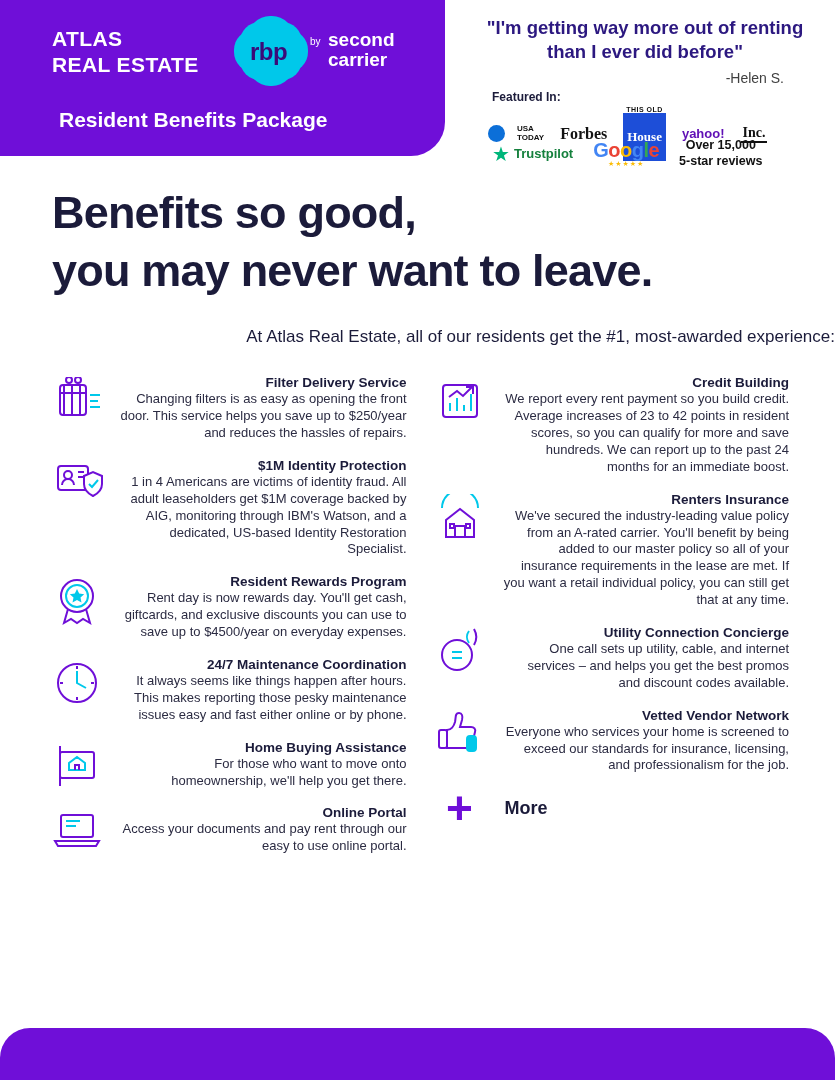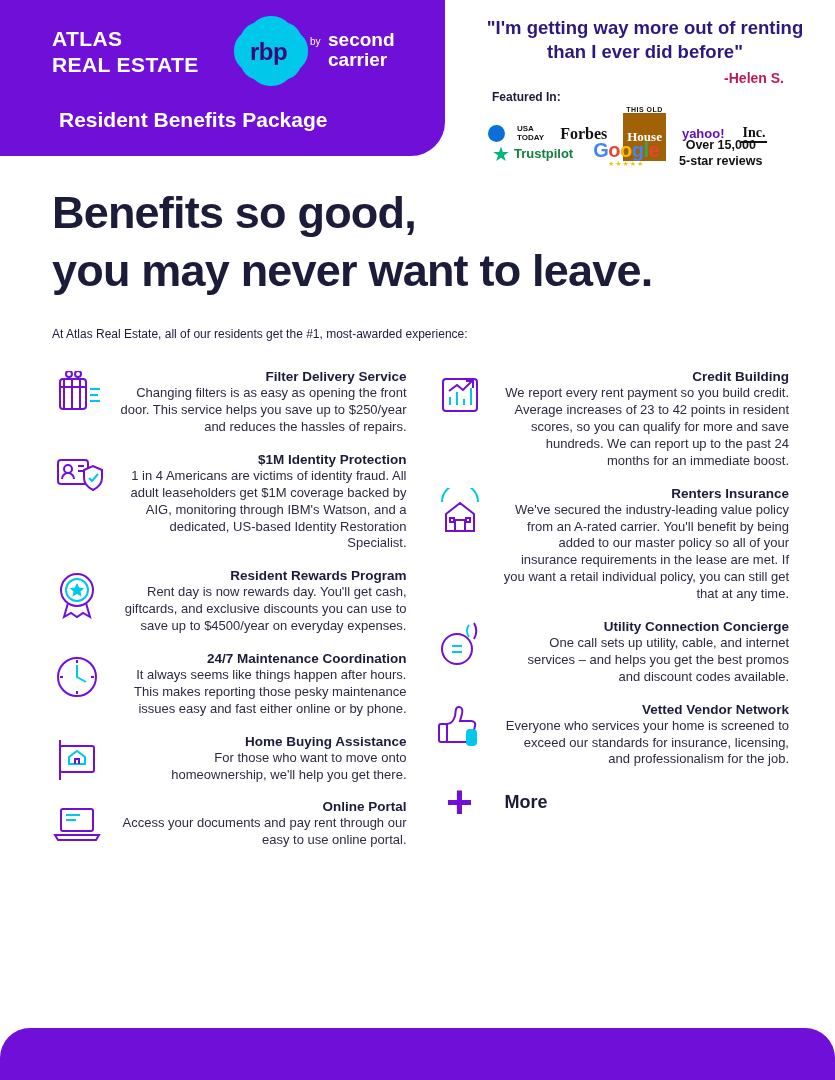--- a/index.html
+++ b/index.html
@@ -104,22 +104,22 @@
   }
   .quote-text {
     color: #2c1880;
     font-weight: bold;
     font-size: 18.5px;
     line-height: 1.3;
     text-align: center;
   }
   .quote-author {
     margin-top: 6px;
-    color: #be185d;
-    font-weight: bold;
+    color: #404040;
+    font-weight: normal;
     font-size: 14px;
     text-align: right;
     padding-right: 26px;
   }
   .featured-label {
     position: absolute;
     left: 492px; top: 90px;
     font-size: 12px;
     font-weight: bold;
     color: #1b1b3a;
@@ -139,21 +139,21 @@
   }
   .usa-txt { font-size: 8px; font-weight: bold; color: #111; line-height: 1.05; }
   .logo-forbes { font-family: "Liberation Serif", serif; font-weight: bold; font-size: 16px; color: #111; }
   .logo-house {
     text-align: center;
   }
   .house-top { font-size: 7px; font-weight: bold; color: #111; letter-spacing: 0.5px; }
   .house-main {
     font-family: "Liberation Serif", serif;
     font-weight: bold; font-size: 13px; color: #fff;
-    background: #a16207; padding: 16px 4px; display: inline-block;
+    background: #1d4ed8; padding: 16px 4px; display: inline-block;
   }
   .logo-yahoo { font-weight: bold; font-size: 13px; color: #5f0fb5; }
   .logo-inc {
     font-family: "Liberation Serif", serif;
     font-weight: bold; font-size: 14px; color: #111;
     border-bottom: 2px solid #111; padding: 0 2px;
   }
   .logos-row2 {
     position: absolute;
     left: 492px; top: 138px;
@@ -179,21 +179,22 @@
     margin: 14px 0 0 52px;
     color: #1b1b3a;
     font-weight: bold;
     font-size: 45px;
     line-height: 1.28;
     letter-spacing: -0.8px;
   }
   .subhead {
     margin: 28px 0 0 52px;
     color: #1b1b3a;
-    font-size: 12px;
+    font-size: 17px;
+    text-align: right;
   }
 
   
   .columns {
     display: flex;
     margin-top: 28px;
     padding: 0 46px 0 46px;
     gap: 22px;
   }
   .col { width: 50%; }

